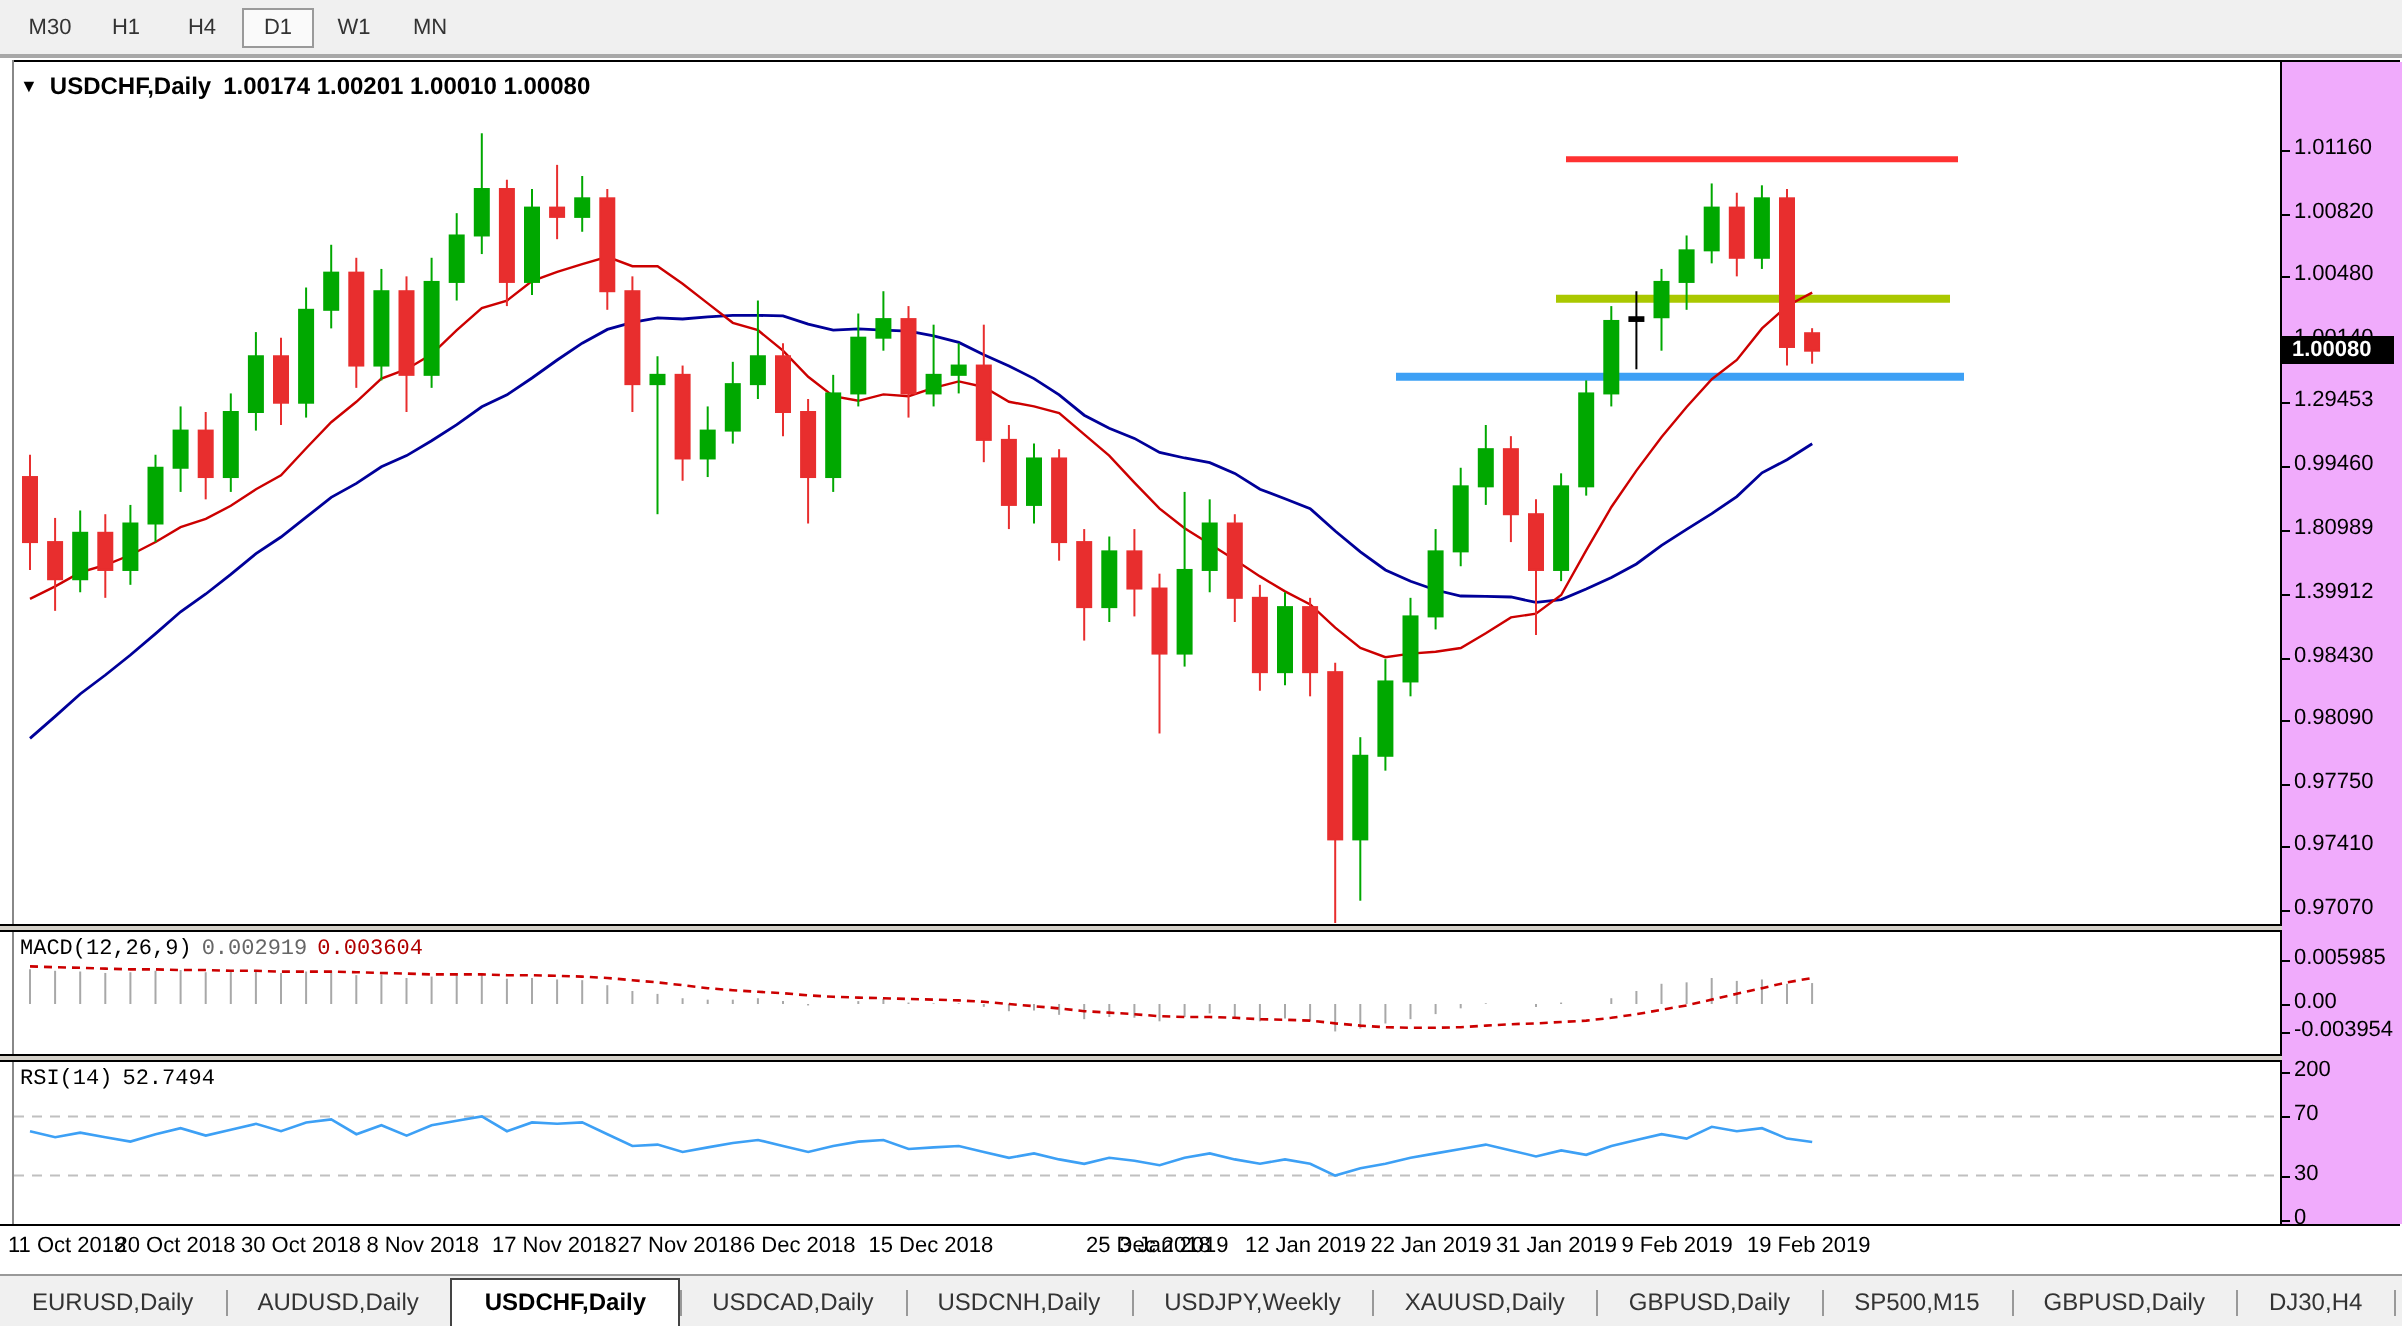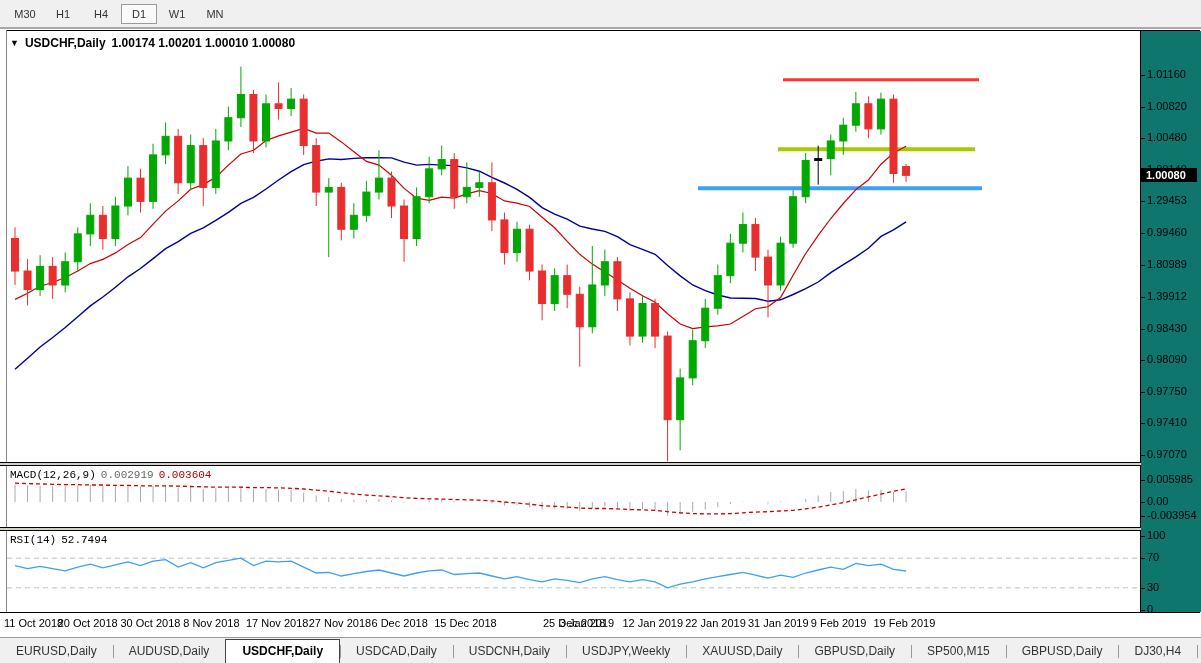--- a/index.html
+++ b/index.html
@@ -28,21 +28,21 @@
   svg.pane { position:absolute; left:7px; background:transparent; }
   #main-svg  { top:31px;  width:1133px; height:431px; }
   #macd-svg  { top:466px; width:1133px; height:61px; }
   #rsi-svg   { top:531px; width:1133px; height:81px; }
 
   .splitter { position:absolute; left:0; width:1200px; height:4px; border-top:1px solid #000; border-bottom:1px solid #000; background:#d4d0c8; }
   #split1 { top:462px; } #split2 { top:527px; }
   #axis-bottom-line { position:absolute; left:0; top:612px; width:1200px; height:1px; background:#000; }
 
   
-  .axis-col { position:absolute; left:1141px; top:31px; width:60px; height:581px; background:#0f766e; }
+  .axis-col { position:absolute; left:1141px; top:31px; width:60px; height:581px; background:#f0abfc; }
   .axis-label { position:absolute; left:6px; font-size:11px; color:#000; white-space:nowrap; }
   .tick { position:absolute; left:0; width:4px; height:1px; background:#000; }
   .price-tag { position:absolute; left:1141px; width:56px; height:14px; background:#000; color:#fff;
                font-size:11px; font-weight:bold; text-align:left; padding-left:5px; line-height:14px; z-index:6; }
 
   
   .ind-label { position:absolute; left:10px; font-size:11px; color:#000; z-index:5;font-family:Liberation Mono, monospace; }
   .ind-label .v1 { color:#666; margin-left:5px; }
   .ind-label .v2 { color:#b00000; margin-left:5px; }
 
@@ -352,21 +352,21 @@
       <div class="axis-label" style="top: 385.416px;">0.97410</div>
       <div class="tick" style="top: 424.006px;"></div>
       <div class="axis-label" style="top: 417.006px;">0.97070</div>
       <div class="tick" style="top: 449.394px;"></div>
       <div class="axis-label" style="top: 442.394px;">0.005985</div>
       <div class="tick" style="top: 471px;"></div>
       <div class="axis-label" style="top: 464px;">0.00</div>
       <div class="tick" style="top: 485.274px;"></div>
       <div class="axis-label" style="top: 478.274px;">-0.003954</div>
       <div class="tick" style="top: 505px;"></div>
-      <div class="axis-label" style="top: 498px;">100</div>
+      <div class="axis-label" style="top: 498px;">200</div>
       <div class="tick" style="top: 527.2px;"></div>
       <div class="axis-label" style="top: 520.2px;">70</div>
       <div class="tick" style="top: 556.8px;"></div>
       <div class="axis-label" style="top: 549.8px;">30</div>
       <div class="tick" style="top: 579px;"></div>
       <div class="axis-label" style="top: 572px;">0</div>
     </div>
   <div class="price-tag" id="price-tag" style="top: 168.344px;">1.00080</div>
 
   <div class="date-strip" id="date-strip">

